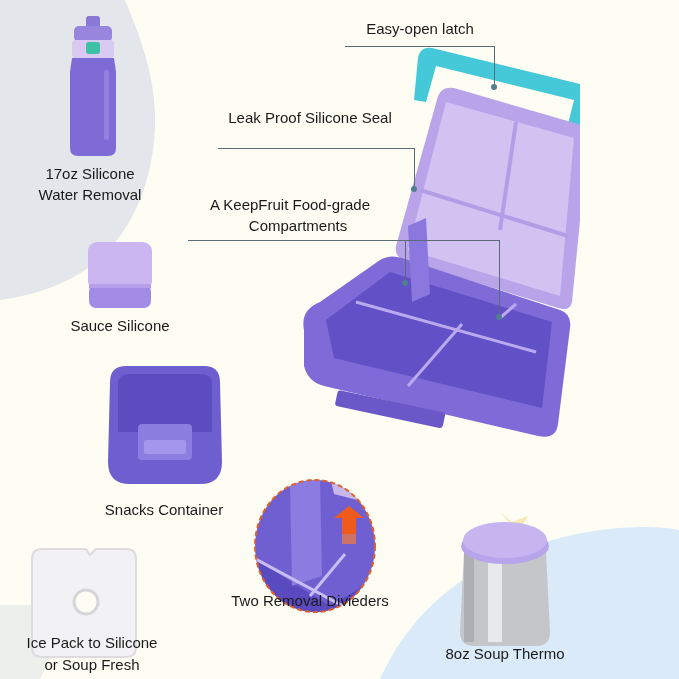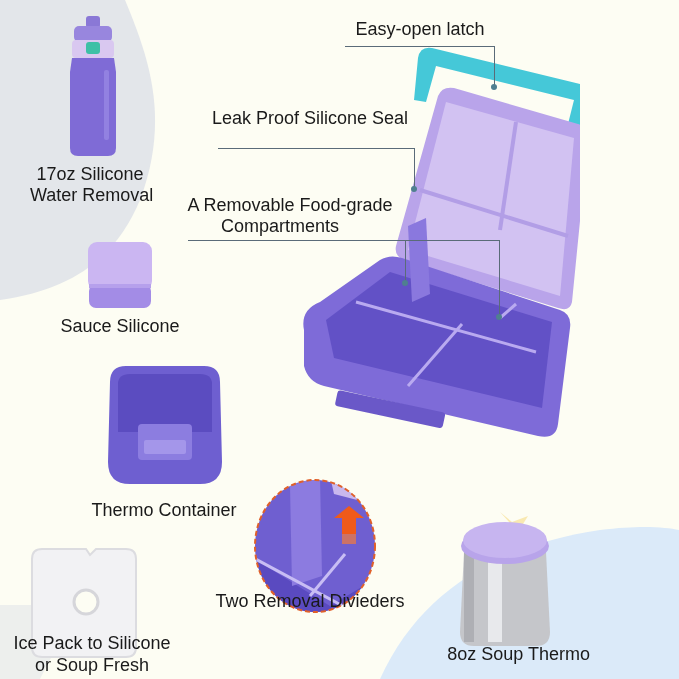--- a/index.html
+++ b/index.html
@@ -1,18 +1,18 @@
 <!DOCTYPE html>
 <html><head>
 <meta charset="utf-8">
 <style>
   html,body{margin:0;padding:0;}
   body{width:679px;height:679px;position:relative;overflow:hidden;background:#fdfdf3;font-family:"Liberation Sans",sans-serif;color:#1e1e1e;}
   .blob{position:absolute;}
-  .lbl{position:absolute;font-size:18px;line-height:20px;text-align:center;white-space:nowrap;color:#1a1a1a;}
+  .lbl{position:absolute;font-size:15px;line-height:20px;text-align:center;white-space:nowrap;color:#1a1a1a;}
   .line{position:absolute;background:#5a6b78;}
   .dot{position:absolute;width:6px;height:6px;border-radius:50%;background:#4f7f90;}
   .abs{position:absolute;}
 </style>
 </head>
 <body>
 
 <svg class="blob" style="left:0;top:0" width="679" height="679" viewBox="0 0 679 679">
   <path d="M0 0 L125 0 C150 60 170 120 140 200 C115 260 70 290 0 300 Z" fill="#e3e6ea"></path>
   <path d="M40 679 C60 640 70 620 100 605 L0 605 L0 679 Z" fill="#e3e6ea" opacity="0.6"></path>
@@ -38,21 +38,21 @@
   <rect x="3" y="44" width="62" height="4" fill="#b6a0ec"></rect>
 </svg>
 <div class="lbl" style="left:40px;top:316px;width:160px;">Sauce Silicone</div>
 
 <svg class="abs" style="left:104px;top:362px" width="122" height="126" viewBox="0 0 122 126">
   <path d="M6 20 Q6 4 22 4 L100 4 Q116 4 116 20 L118 100 Q118 122 96 122 L26 122 Q4 122 4 100 Z" fill="#6e5fd0"></path>
   <path d="M14 22 Q14 12 26 12 L96 12 Q108 12 108 22 L108 70 L14 70 Z" fill="#5b4cc0"></path>
   <rect x="34" y="62" width="54" height="36" rx="4" fill="#8c7de0"></rect>
   <rect x="40" y="78" width="42" height="14" rx="2" fill="#a496ea"></rect>
 </svg>
-<div class="lbl" style="left:84px;top:500px;width:160px;">Thermo Container</div>
+<div class="lbl" style="left:84px;top:500px;width:160px;">Snacks Container</div>
 
 <svg class="abs" style="left:24px;top:547px" width="120" height="116" viewBox="0 0 120 116">
   <path d="M8 12 Q8 2 18 2 L62 2 L66 8 L72 2 L102 2 Q112 2 112 12 L112 100 Q112 110 102 110 L18 110 Q8 110 8 100 Z" fill="#f2f2f4" stroke="#dcdce0" stroke-width="2"></path>
   <circle cx="62" cy="55" r="12" fill="#fdfdf3" stroke="#d6d6da" stroke-width="3"></circle>
 </svg>
 <div class="lbl" style="left:0px;top:633px;width:184px;">Ice Pack to Silicone</div>
 <div class="lbl" style="left:0px;top:655px;width:184px;">or Soup Fresh</div>
 
 <svg class="abs" style="left:290px;top:40px" width="290" height="410" viewBox="0 0 290 410">
 
@@ -81,22 +81,22 @@
 <div class="dot" style="left:411px;top:186px;"></div>
 
 <div class="line" style="left:188px;top:240px;width:312px;height:1px;"></div>
 <div class="line" style="left:405px;top:240px;width:1px;height:42px;"></div>
 <div class="line" style="left:499px;top:240px;width:1px;height:76px;"></div>
 <div class="dot" style="left:402px;top:280px;"></div>
 <div class="dot" style="left:496px;top:314px;"></div>
 
 <div class="lbl" style="left:340px;top:19px;width:160px;">Easy-open latch</div>
 <div class="lbl" style="left:210px;top:108px;width:200px;">Leak Proof Silicone Seal</div>
-<div class="lbl" style="left:180px;top:195px;width:220px;">A Removable Food-grade</div>
-<div class="lbl" style="left:170px;top:216px;width:220px;">Compartments</div>
+<div class="lbl" style="left:180px;top:195px;width:220px;">A KeepFruit Food-grade</div>
+<div class="lbl" style="left:188px;top:216px;width:220px;">Compartments</div>
 
 <svg class="abs" style="left:250px;top:476px" width="130" height="140" viewBox="0 0 130 140">
   <defs>
       <clipPath id="oval">
         <ellipse cx="65" cy="70" rx="60" ry="66"></ellipse>
       </clipPath>
     </defs>
   <g clip-path="url(#oval)">
     <rect x="0" y="0" width="130" height="140" fill="#6f5fd0"></rect>
     <path d="M0 80 L80 130 L130 100 L130 140 L0 140 Z" fill="#5a4ac0"></path>
@@ -112,13 +112,13 @@
 <div class="lbl" style="left:210px;top:591px;width:200px;">Two Removal Divieders</div>
 
 <svg class="abs" style="left:440px;top:512px" width="130" height="140" viewBox="0 0 130 140">
   <path d="M60 0 L72 10 L88 4 L78 20 Z" fill="#f7e4a0" opacity="0.8"></path>
   <path d="M24 40 L106 40 L110 120 Q110 134 96 134 L34 134 Q20 134 20 120 Z" fill="#c5c6ca"></path>
   <rect x="48" y="50" width="14" height="80" fill="#ebecef" opacity="0.9"></rect>
   <rect x="24" y="40" width="10" height="90" fill="#9fa0a5" opacity="0.6"></rect>
   <ellipse cx="65" cy="34" rx="44" ry="18" fill="#b8a4ea"></ellipse>
   <ellipse cx="65" cy="28" rx="42" ry="18" fill="#c7b5f0"></ellipse>
 </svg>
-<div class="lbl" style="left:420px;top:644px;width:170px;text-align:right;">8oz Soup Thermo</div>
+<div class="lbl" style="left:420px;top:644px;width:170px;">8oz Soup Thermo</div>
 
 </body></html>

